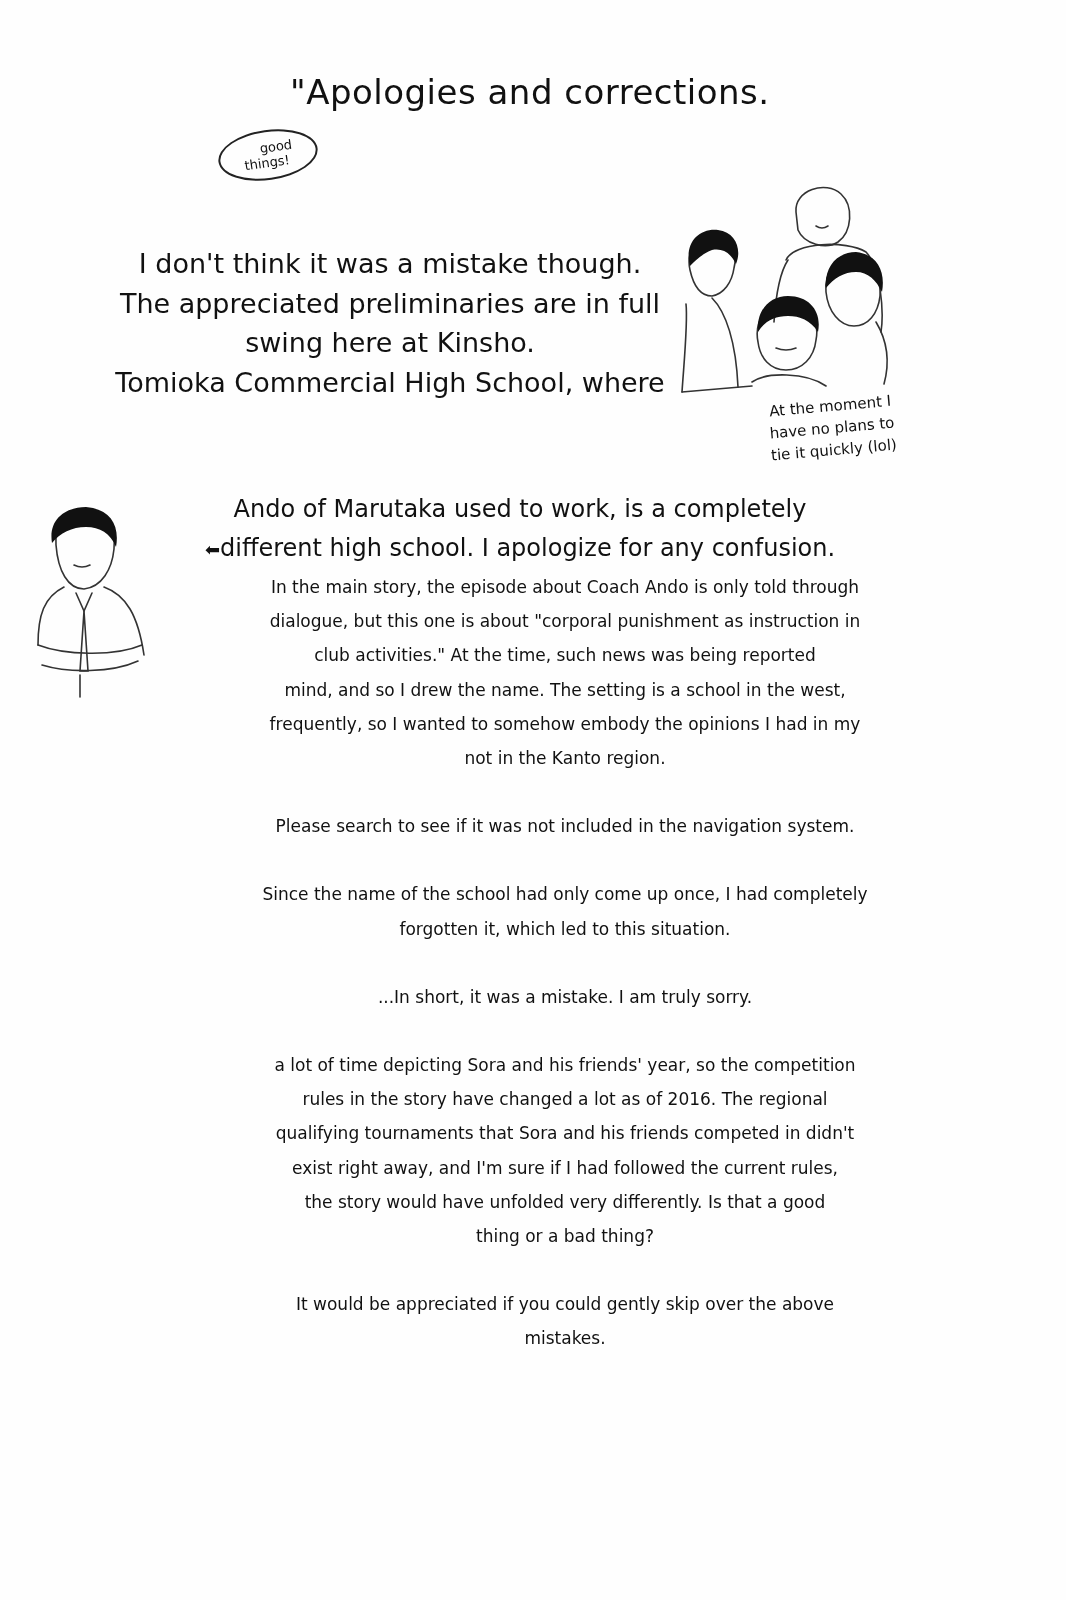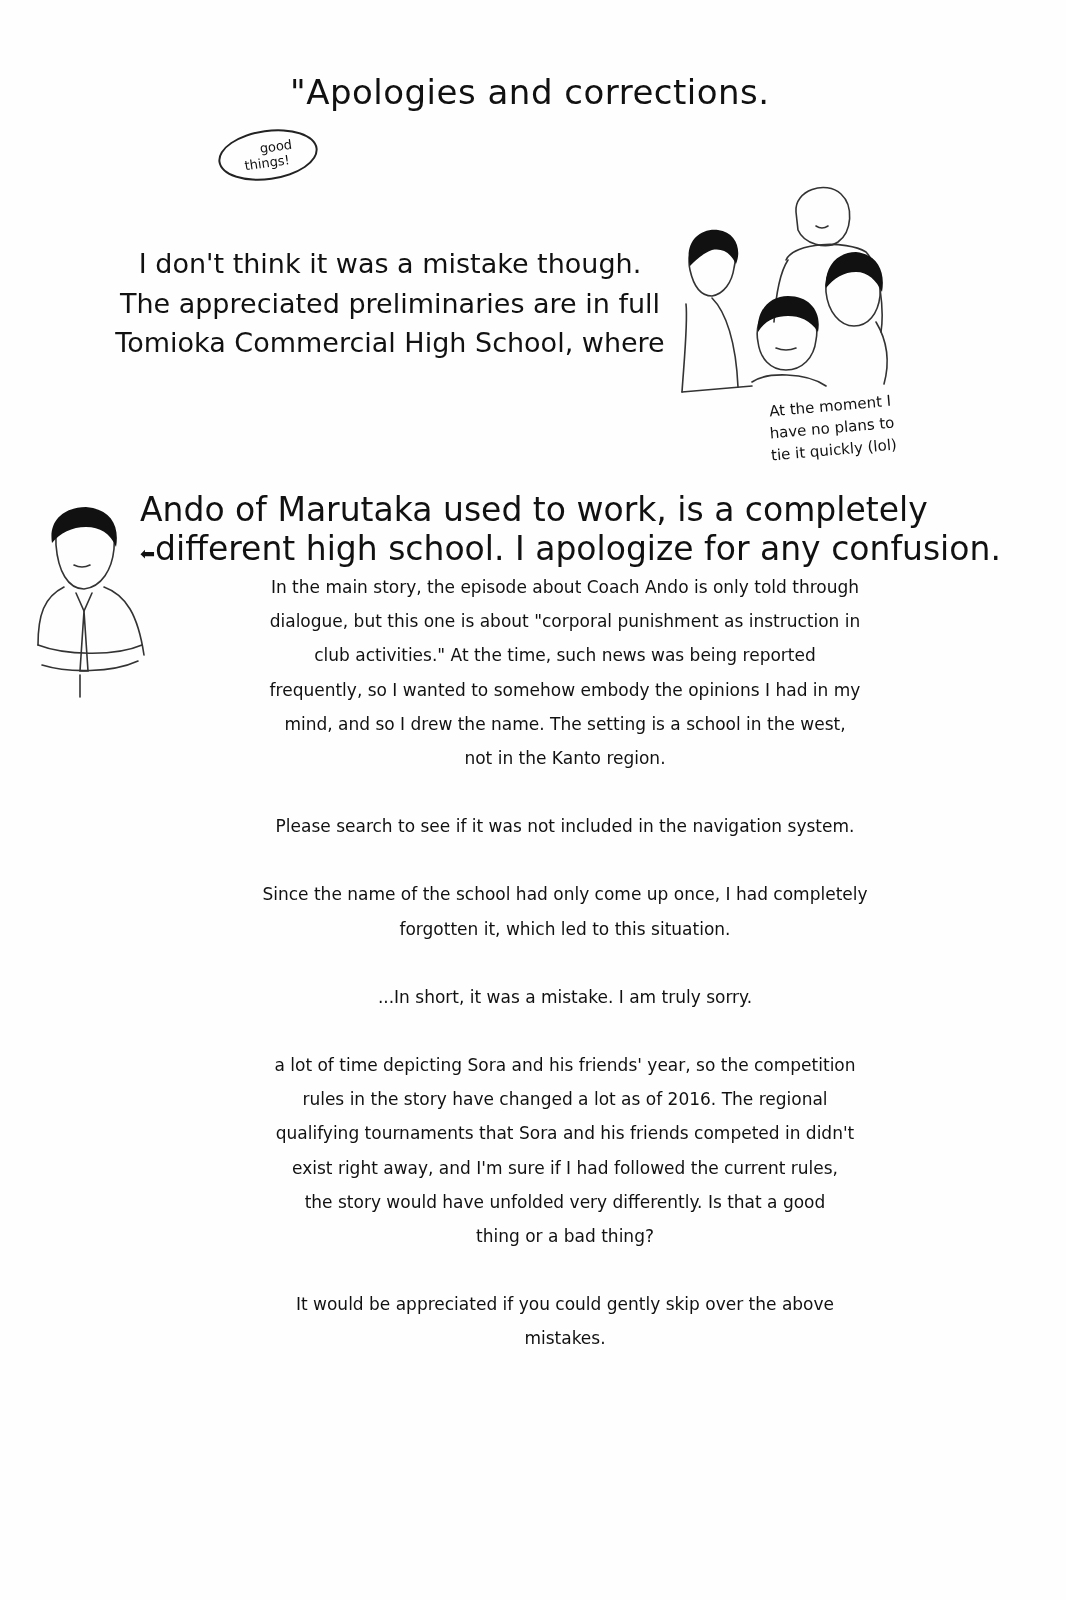--- a/index.html
+++ b/index.html
@@ -59,21 +59,21 @@
       margin-top: 48px;
     }
     .intro div { white-space: nowrap; }
     .arrow-r::after { content: " \2794"; font-size: 18px; }
     .cont {
       position: absolute;
       left: 140px;
       top: 490px;
       width: 760px;
       text-align: center;
-      font-size: 33px;
+      font-size: 24px;
       line-height: 39px;
     }
     .cont div { white-space: nowrap; }
     .arrow-l::before { content: "\2B05 "; font-size: 18px; }
     .body-text {
       position: absolute;
       left: 145px;
       top: 570px;
       width: 840px;
       text-align: center;
@@ -117,20 +117,21 @@
   <div class="title">"Apologies and corrections.</div>
 
   <div class="bubble">
     <span class="b1">good</span>
     <span class="b2">things!</span>
   </div>
 
   <div class="intro">
     <div>I don't think it was a mistake though.</div>
     <div>The appreciated preliminaries are in full</div>
+    <div>swing here at Kinsho.</div>
     <div>Tomioka Commercial High School, where</div>
   </div>
 
   <svg class="group-illus" viewBox="0 0 240 230">
     <g fill="none" stroke="#333" stroke-width="1.6" stroke-linecap="round">
 
       <path d="M120 40 C118 18 150 8 165 22 C178 34 176 60 162 70 C150 78 128 72 122 58 Z"></path>
       <path d="M140 54 q6 4 12 0"></path>
       <path d="M110 88 C118 70 170 68 190 80 C205 96 208 140 205 160"></path>
       <path d="M98 150 C100 120 104 100 112 88"></path>
@@ -178,22 +179,22 @@
   <div class="cont">
     <div>Ando of Marutaka used to work, is a completely</div>
     <div><span class="arrow-l"></span><span>different high school. I apologize for any confusion.</span></div>
   </div>
 
   <div class="body-text">
     <div class="para">
       <div class="line">In the main story, the episode about Coach Ando is only told through</div>
       <div class="line">dialogue, but this one is about "corporal punishment as instruction in</div>
       <div class="line">club activities." At the time, such news was being reported</div>
+      <div class="line">mind, and so I drew the name. The setting is a school in the west,</div>
       <div class="line">frequently, so I wanted to somehow embody the opinions I had in my</div>
-      <div class="line">mind, and so I drew the name. The setting is a school in the west,</div>
       <div class="line">not in the Kanto region.</div>
     </div>
     <div class="para">
       <div class="line">Please search to see if it was not included in the navigation system.</div>
     </div>
     <div class="para">
       <div class="line">Since the name of the school had only come up once, I had completely</div>
       <div class="line">forgotten it, which led to this situation.</div>
     </div>
     <div class="para">

